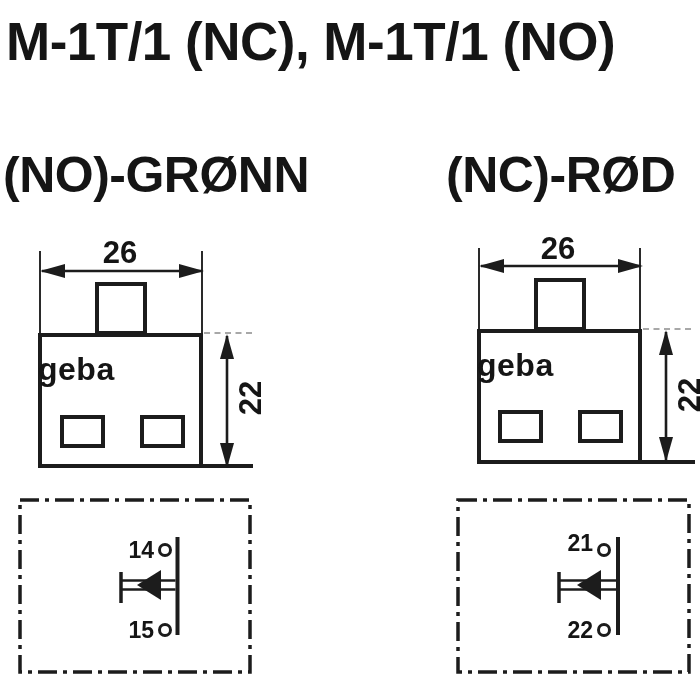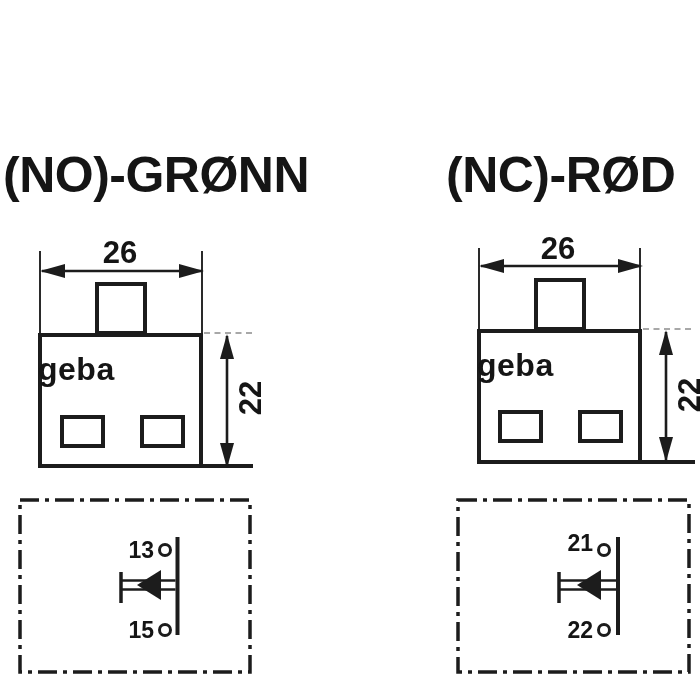--- a/index.html
+++ b/index.html
@@ -19,20 +19,21 @@
   .hbar{background:#1c1c1c;height:4px;}
   .faint{border-top:2px dashed #a8a8a8;height:0;}
   .rot90{display:flex;align-items:center;justify-content:center;transform:rotate(-90deg);}
   svg{display:block;}
 </style>
 </head>
 <body>
 
 <div id="canvas">
 
+  <div class="abs txt title" style="left:6px;top:15px;">M-1T/1 (NC), M-1T/1 (NO)</div>
 
   <div class="abs txt variant" style="left:446px;top:150px;">(NC)-RØD</div>
   <div class="abs txt variant" style="left:3px;top:150px;">(NO)-GRØNN</div>
 
   <div class="abs txt dimnum" style="left:70px;top:237px;width:100px;">26</div>
 
   <div class="abs vline" style="left:39px;top:251px;height:84px;"></div>
   <div class="abs vline" style="left:201px;top:251px;height:84px;"></div>
 
   <svg class="abs" style="left:38px;top:257px;" width="168" height="30">
@@ -87,21 +88,21 @@
   <svg class="abs" style="left:16px;top:495px;" width="240" height="182">
     <rect x="4" y="5" width="230" height="172" fill="none" stroke="#1c1c1c" stroke-width="3.5" stroke-dasharray="19 6 4 6"></rect>
     <line x1="161.5" y1="42" x2="161.5" y2="140" stroke="#1c1c1c" stroke-width="4"></line>
     <circle cx="149" cy="55" r="5.5" fill="#fff" stroke="#1c1c1c" stroke-width="3"></circle>
     <circle cx="149" cy="135" r="5.5" fill="#fff" stroke="#1c1c1c" stroke-width="3"></circle>
     <line x1="105" y1="77" x2="105" y2="108" stroke="#1c1c1c" stroke-width="3.5"></line>
     <line x1="105" y1="85.5" x2="159.5" y2="85.5" stroke="#1c1c1c" stroke-width="2.5"></line>
     <line x1="105" y1="94.5" x2="159.5" y2="94.5" stroke="#1c1c1c" stroke-width="2.5"></line>
     <polygon points="121,90 145,75 145,105" fill="#1c1c1c"></polygon>
   </svg>
-  <div class="abs txt termnum" style="left:118px;top:539px;width:36px;">13</div>
+  <div class="abs txt termnum" style="left:118px;top:539px;width:36px;">14</div>
   <div class="abs txt termnum" style="left:118px;top:619px;width:36px;">15</div>
 
   <svg class="abs" style="left:455px;top:495px;" width="240" height="182">
     <rect x="3" y="5" width="231" height="172" fill="none" stroke="#1c1c1c" stroke-width="3.5" stroke-dasharray="19 6 4 6"></rect>
     <line x1="163" y1="42" x2="163" y2="140" stroke="#1c1c1c" stroke-width="4"></line>
     <circle cx="149" cy="55" r="5.5" fill="#fff" stroke="#1c1c1c" stroke-width="3"></circle>
     <circle cx="149" cy="135" r="5.5" fill="#fff" stroke="#1c1c1c" stroke-width="3"></circle>
     <line x1="104" y1="77" x2="104" y2="108" stroke="#1c1c1c" stroke-width="3.5"></line>
     <line x1="104" y1="85.5" x2="161" y2="85.5" stroke="#1c1c1c" stroke-width="2.5"></line>
     <line x1="104" y1="94.5" x2="161" y2="94.5" stroke="#1c1c1c" stroke-width="2.5"></line>

